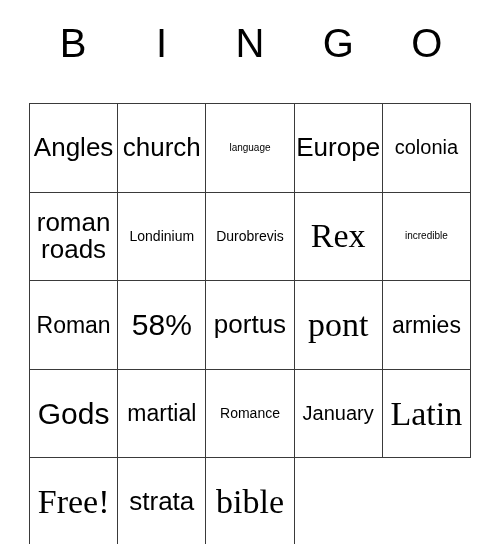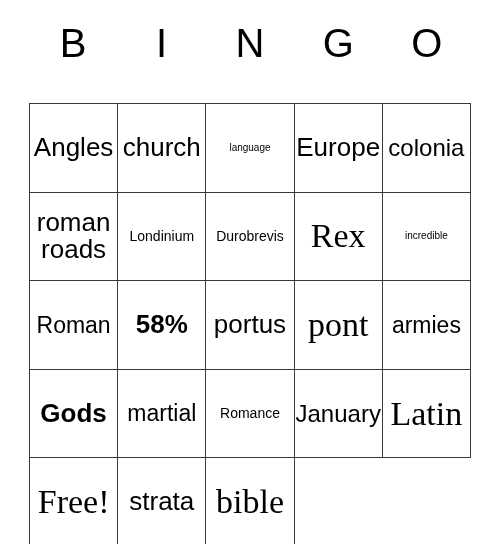--- a/index.html
+++ b/index.html
@@ -71,24 +71,24 @@
   }
   .cell-text {
     display: block;
     line-height: 1.06;
     color: #000000;
     word-break: normal;
     white-space: pre-line;
   }
   
   .fs-xxl { font-size: 34px; font-family: Liberation Serif, serif; }
-  .fs-xl  { font-size: 26px; font-weight: bold; }
+  .fs-xl  { font-size: 30px; }
   .fs-l   { font-size: 26px; }
   .fs-m   { font-size: 23px; }
-  .fs-s   { font-size: 24px; }
+  .fs-s   { font-size: 20px; }
   .fs-xs  { font-size: 14px; }
   .fs-xxs { font-size: 10px; }
 </style>
 </head>
 <body>
 
 <div id="card">
 
   <div id="header-row">
     <div class="header-letter">B</div>

